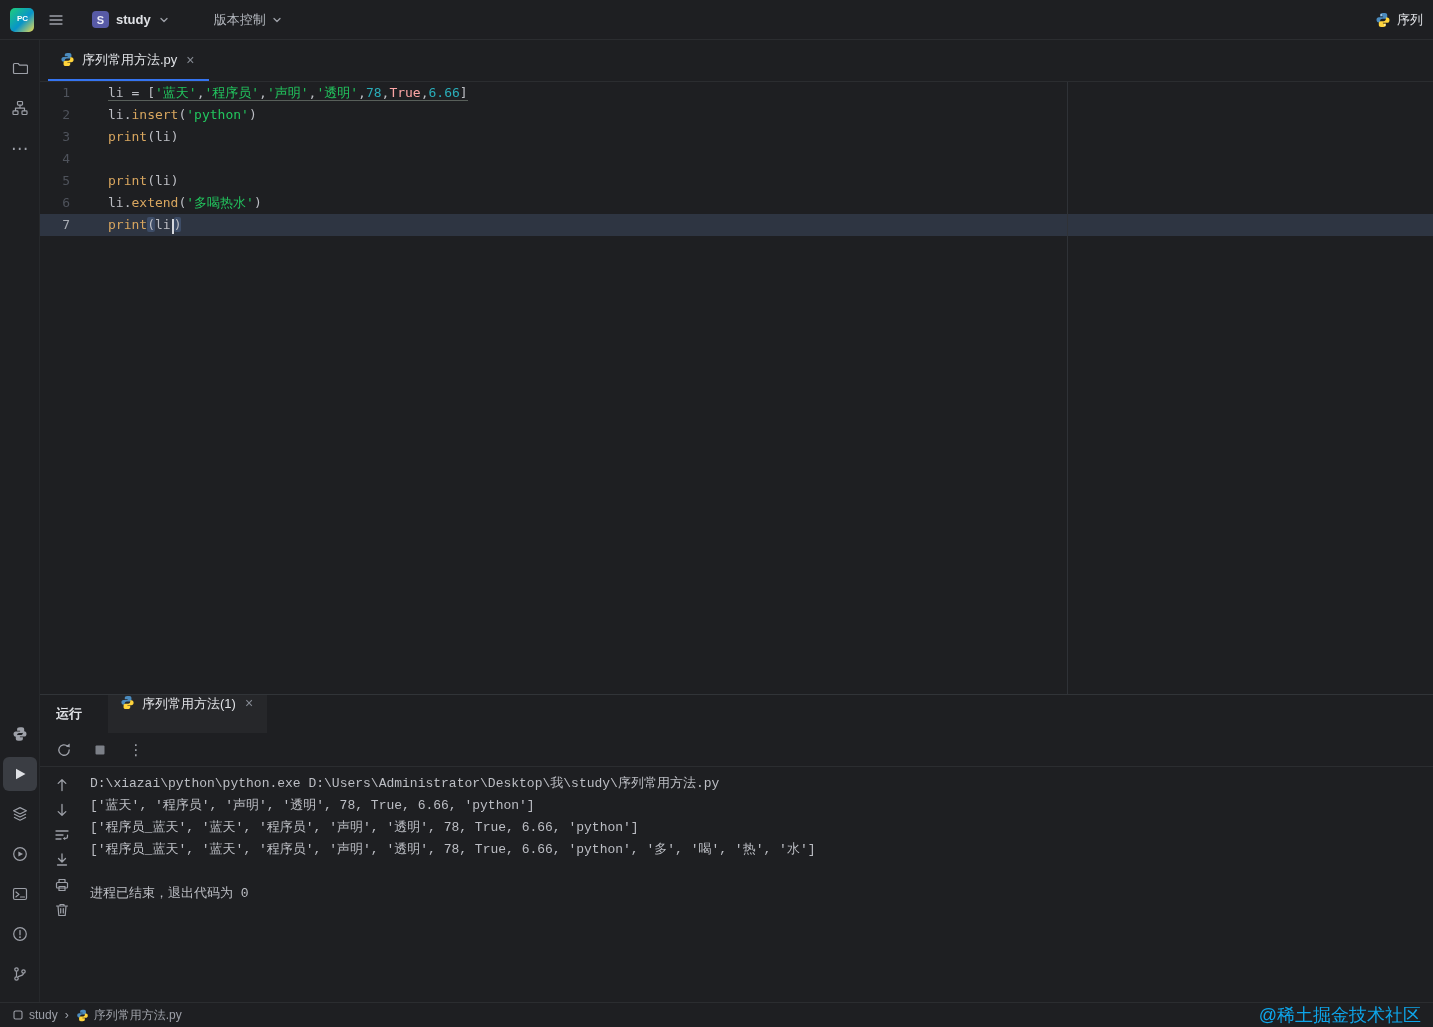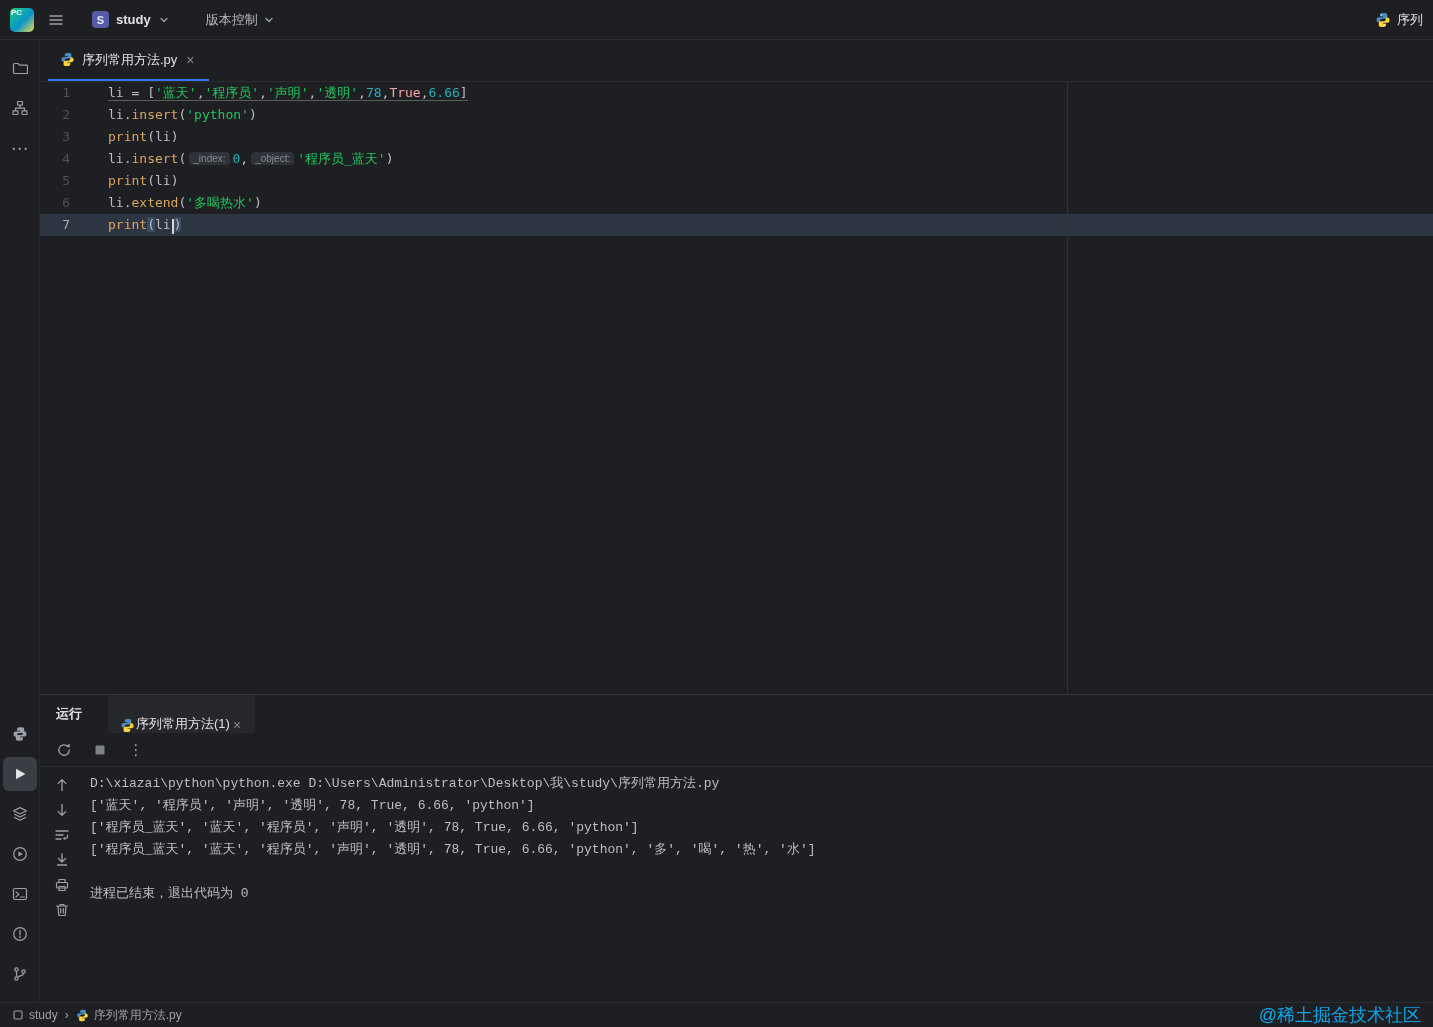--- a/index.html
+++ b/index.html
@@ -2,26 +2,26 @@
 <html><head>
 <meta charset="utf-8">
 <style>
   *{margin:0;padding:0;box-sizing:border-box}
   html,body{width:1433px;height:1027px;overflow:hidden;background:#1e1f22}
   body{font-family:"Liberation Sans","DejaVu Sans",sans-serif;font-size:13px;color:#bcbec4}
   .app{width:1433px;height:1027px;display:flex;flex-direction:column;background:#1e1f22}
 
   
   .titlebar{flex:0 0 40px;display:flex;align-items:center;gap:8px;padding:0 10px;border-bottom:1px solid #2b2d30}
-  .pc-logo{width:24px;height:24px;border-radius:5px;background:linear-gradient(135deg,#1fce7b,#0894c9 55%,#f0dc4e);color:#fff;font-weight:bold;font-size:8px;padding:1px;line-height:1}
+  .pc-logo{width:24px;height:24px;border-radius:5px;background:linear-gradient(135deg,#1fce7b,#0894c9 55%,#f0dc4e);color:#fff;font-weight:bold;font-size:8px;padding:7px;line-height:1}
   .iconbtn{width:28px;height:28px;border-radius:6px;display:flex;align-items:center;justify-content:center;cursor:pointer}
   .proj-widget{display:flex;align-items:center;gap:7px;margin-left:14px;cursor:pointer}
   .badge{width:17px;height:17px;border-radius:4px;background:#575aa6;color:#e8e9f5;font-size:11px;font-weight:700;display:flex;align-items:center;justify-content:center}
   .proj-name{color:#dfe1e5;font-weight:600}
-  .vcs-widget{display:flex;align-items:center;gap:5px;margin-left:28px;color:#b4b8bf;cursor:pointer}
+  .vcs-widget{display:flex;align-items:center;gap:5px;margin-left:36px;color:#b4b8bf;cursor:pointer}
   .tb-right{margin-left:auto;display:flex;align-items:center;gap:6px;white-space:nowrap;overflow:hidden;color:#dfe1e5}
 
   
   .shell{flex:1;display:flex;min-height:0}
   .stripe{flex:0 0 40px;display:flex;flex-direction:column;align-items:center;padding:8px 0;border-right:1px solid #26282b}
   .tw{width:34px;height:34px;margin:3px 0;display:flex;align-items:center;justify-content:center;border-radius:6px;cursor:pointer}
   .tw.active{background:#3a3d43}
   .stripe-bottom{margin-top:auto;display:flex;flex-direction:column;align-items:center}
   .main{flex:1;display:flex;flex-direction:column;min-width:0}
 
@@ -44,21 +44,21 @@
   .tk.m{color:#d8a65f}
   .tk.u{border-bottom:1px solid rgba(160,172,160,.45)}
   .tk.sel{background:rgba(90,120,170,.35);border-radius:2px}
   .tk.h{font-family:"Liberation Sans",sans-serif;font-size:10px;background:#2f3237;color:#868b94;border-radius:4px;padding:1px 4px;margin:0 3px;vertical-align:1px}
   .caret{display:inline-block;width:2px;height:15px;background:#d6d8dd;margin:0 0 -2px 1px;vertical-align:text-bottom}
 
   
   .run{flex:1;display:flex;flex-direction:column;min-height:0}
   .run-tabs{flex:0 0 38px;display:flex;align-items:stretch;padding-left:16px}
   .run-title{color:#dfe1e5;font-weight:700;display:flex;align-items:center}
-  .rtab{display:flex;align-items:flex-end;gap:1px;padding:0 12px;margin-left:26px;background:rgba(255,255,255,.04);color:#dfe1e5;cursor:pointer}
+  .rtab{display:flex;align-items:flex-start;gap:7px;padding:0 12px;margin-left:26px;background:rgba(255,255,255,.04);color:#dfe1e5;cursor:pointer}
   .run-toolbar{flex:0 0 34px;display:flex;align-items:center;gap:8px;padding-left:10px;border-bottom:1px solid #2b2d30}
   .run-body{flex:1;display:flex;min-height:0}
   .con-gutter{flex:0 0 44px;display:flex;flex-direction:column;align-items:center;padding-top:10px;gap:9px}
   .console{flex:1;font-family:Liberation Mono, monospace;font-size:13px;line-height:22px;padding:6px 0 0 6px;white-space:pre;overflow:hidden;color:#bcbec4}
   .conline{height:22px}
 
   
   .statusbar{flex:0 0 24px;display:flex;align-items:center;gap:7px;padding:0 12px;border-top:1px solid #2b2d30;color:#9da0a8;font-size:12px}
   .sb-item{display:flex;align-items:center;gap:5px;cursor:pointer}
   .watermark{margin-left:auto;color:#0ea5e9;font-size:18px}
@@ -192,21 +192,21 @@
             <span>序列常用方法.py</span>
             <span class="closex">×</span>
           </div>
         </div>
         <div class="editor">
           <div class="guide"></div>
           <div>
               <div class="cl"><span class="ln">1</span><span class="codeline"><span class="tk v u">li</span><span class="tk v u"> = </span><span class="tk v u">[</span><span class="tk s u">'蓝天'</span><span class="tk v u">,</span><span class="tk s u">'程序员'</span><span class="tk v u">,</span><span class="tk s u">'声明'</span><span class="tk v u">,</span><span class="tk s u">'透明'</span><span class="tk v u">,</span><span class="tk n u">78</span><span class="tk v u">,</span><span class="tk k u">True</span><span class="tk v u">,</span><span class="tk n u">6.66</span><span class="tk v u">]</span></span></div>
               <div class="cl"><span class="ln">2</span><span class="codeline"><span class="tk v">li.</span><span class="tk m">insert</span><span class="tk v">(</span><span class="tk s">'python'</span><span class="tk v">)</span></span></div>
               <div class="cl"><span class="ln">3</span><span class="codeline"><span class="tk m">print</span><span class="tk v">(</span><span class="tk v">li</span><span class="tk v">)</span></span></div>
-              <div class="cl"><span class="ln">4</span><span class="codeline"><span class="tk v">li.</span><span class="tk m">insert</span><span class="tk v">(</span><span class="tk h">_index:</span><span class="tk n">0</span><span class="tk v">,</span><span class="tk h">_object:</span><span class="tk s">'程序员_蓝天'</span><span class="tk v">)</span></span></div>
+              <div class="cl"><span class="ln">4</span></div>
               <div class="cl"><span class="ln">5</span><span class="codeline"><span class="tk m">print</span><span class="tk v">(</span><span class="tk v">li</span><span class="tk v">)</span></span></div>
               <div class="cl"><span class="ln">6</span><span class="codeline"><span class="tk v">li.</span><span class="tk m">extend</span><span class="tk v">(</span><span class="tk s">'多喝热水'</span><span class="tk v">)</span></span></div>
               <div class="cl active"><span class="ln">7</span><span class="codeline"><span class="tk m">print</span><span class="tk v sel">(</span><span class="tk v">li</span><span class="caret"></span><span class="tk v sel">)</span></span></div>
             </div>
         </div>
       </section>
 
       <section class="run">
         <div class="run-tabs">
           <span class="run-title">运行</span>

